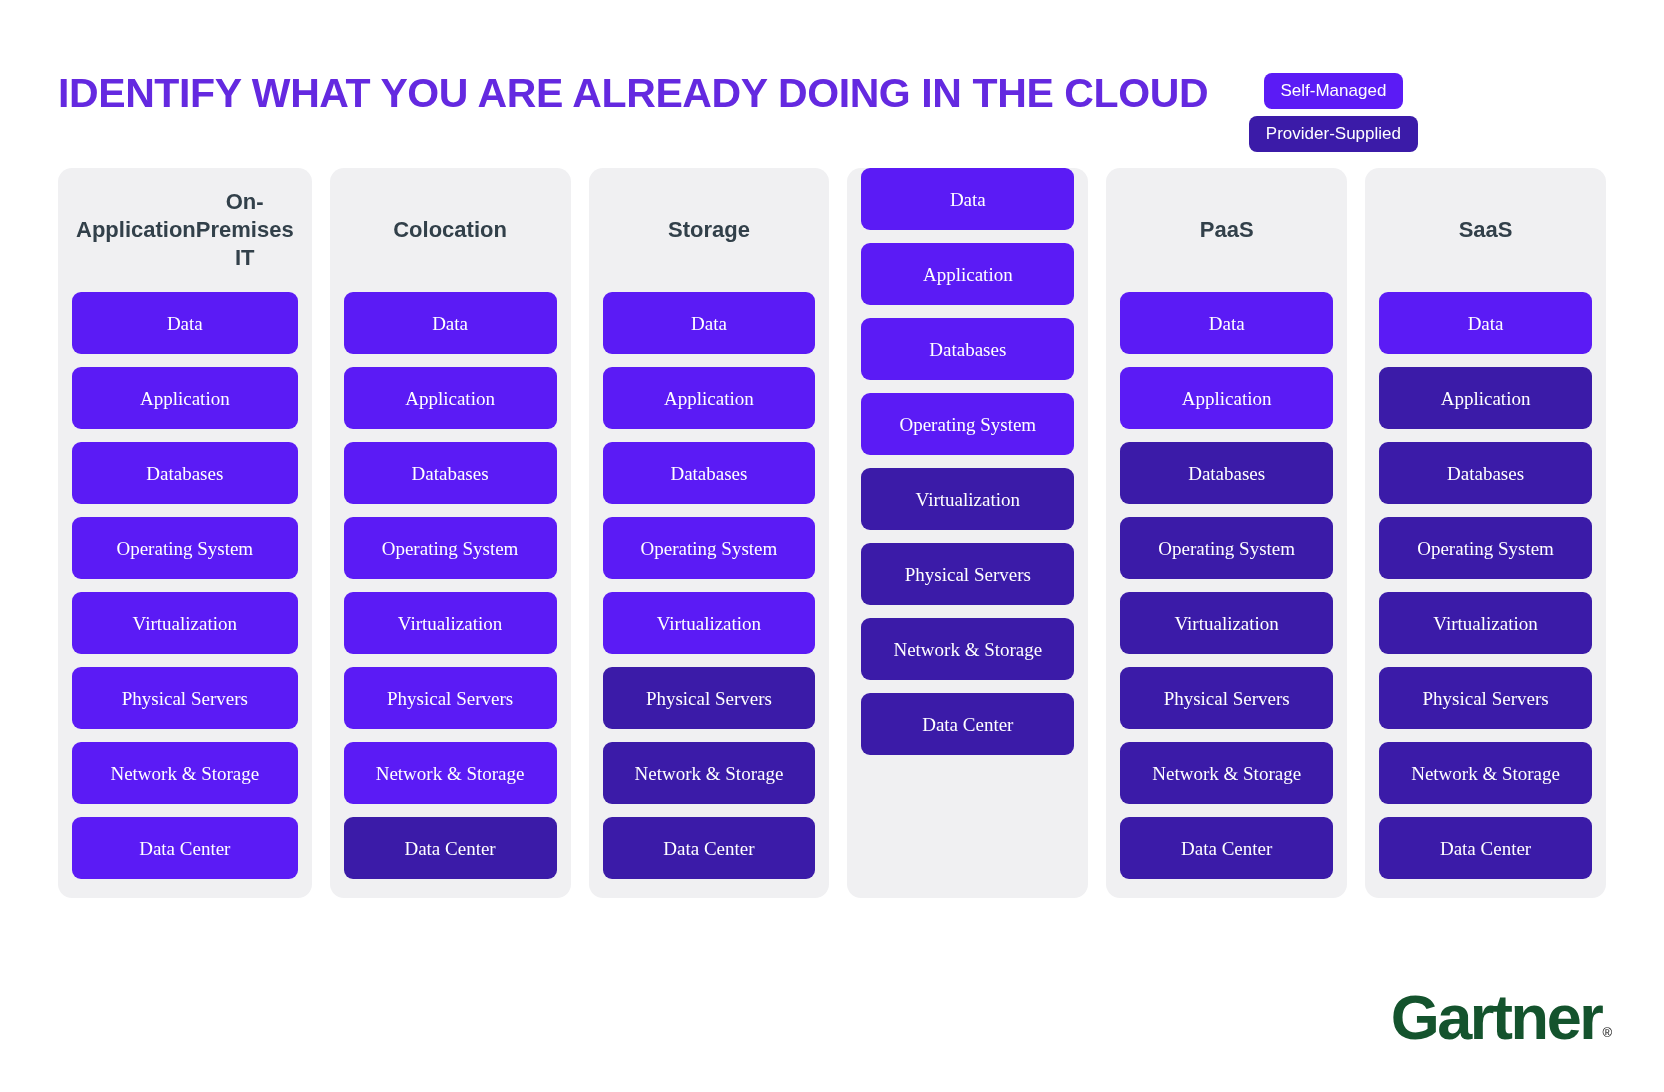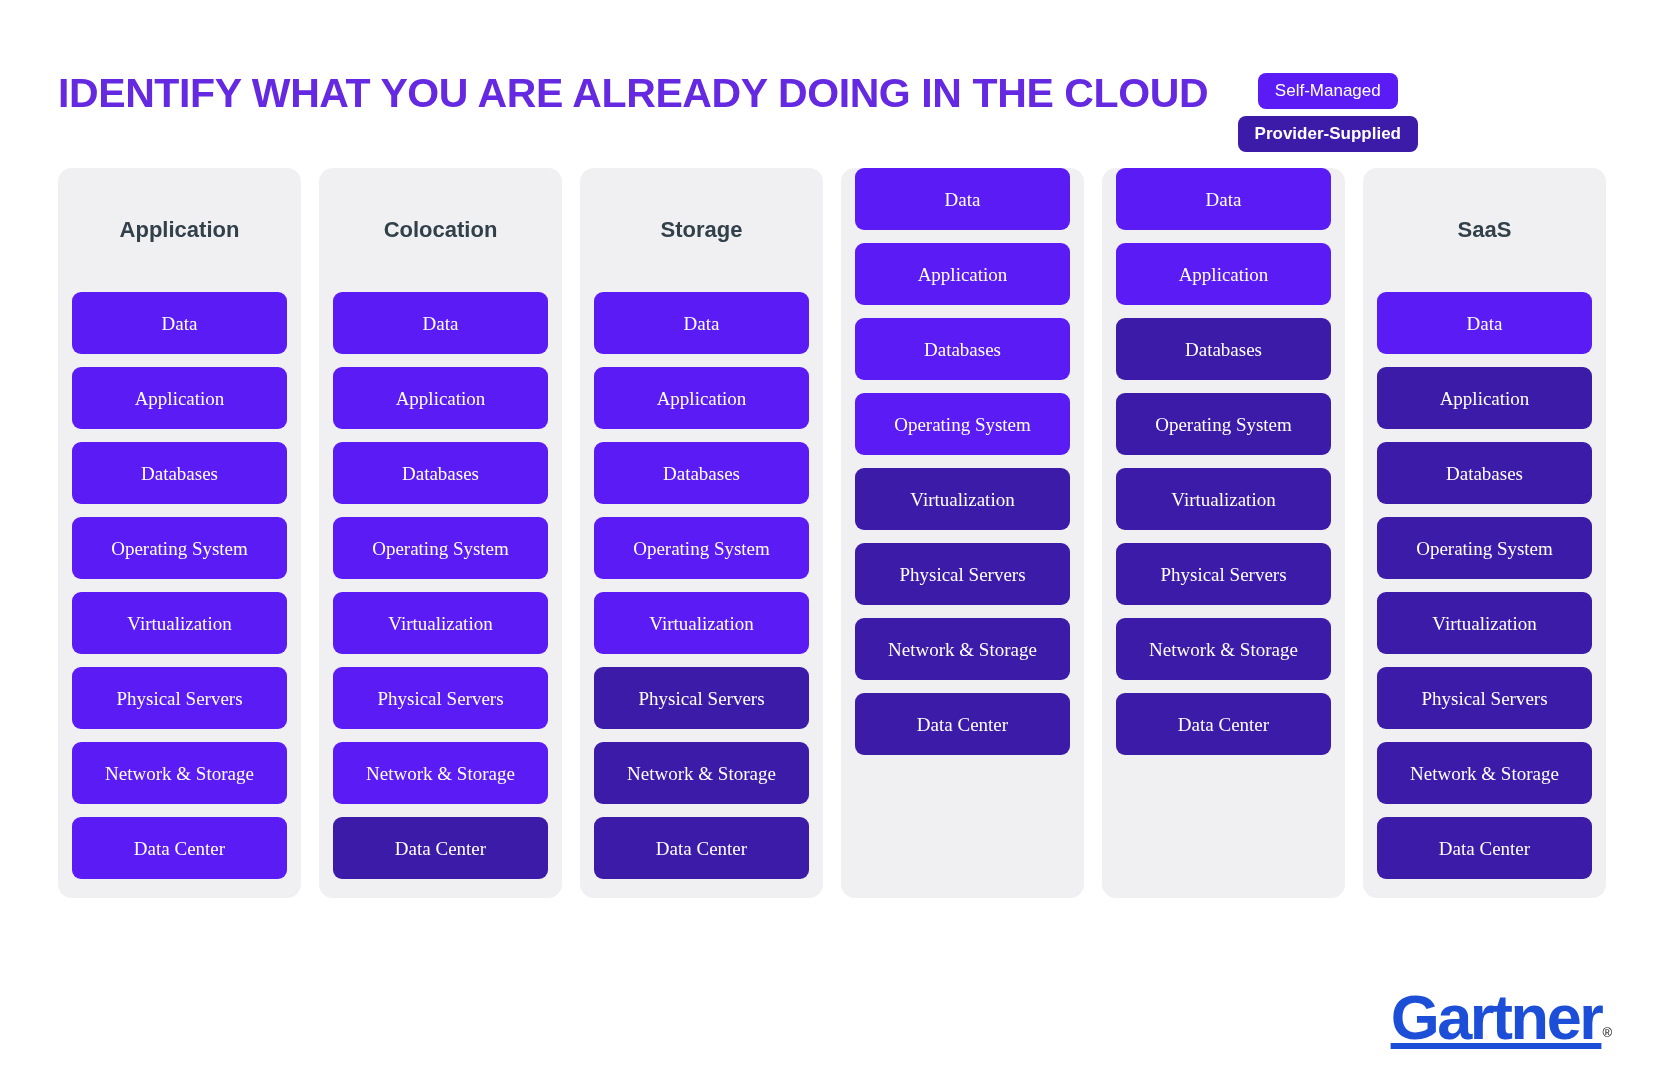--- a/index.html
+++ b/index.html
@@ -47,21 +47,21 @@
     border-radius: 8px;
     color: #ffffff;
     font-size: 17px;
     padding: 9px 17px 10px 17px;
     text-align: center;
     white-space: nowrap;
     line-height: 1;
   }
 
   .legend-badge.self   { background: #5B1BF5; }
-  .legend-badge.prov   { background: #3B1BA8; font-weight: bold; }
+  .legend-badge.prov   { background: #3B1BA8; }
 
   
   .board {
     position: absolute;
     left: 58px;
     top: 168px;
     width: 1548px;
     height: 730px;
     display: flex;
     gap: 18px;
@@ -121,22 +121,21 @@
     display: flex;
     align-items: flex-end;
     color: #0A0A0A;
   }
 
   .logo-word {
     font-size: 63px;
     font-weight: bold;
     letter-spacing: -2.4px;
     line-height: 0.82;
-    color: #1d4ed8;
-    text-decoration: underline;
+    color: #14532d;
   }
 
   .logo-reg {
     font-size: 13px;
     line-height: 1;
     margin-left: 1px;
     margin-bottom: 5px;
     color: #0A0A0A;
   }
 </style>
@@ -150,20 +149,21 @@
     <div class="legend-badge self">Self-Managed</div>
     <div class="legend-badge prov">Provider-Supplied</div>
   </div>
 </div>
 
 <div class="board">
     <div class="column">
       <div class="column-header">
         <span>Application</span>
         <br>
+        <span>On-Premises IT</span>
       </div>
       <div class="cells">
         <div class="cell self">Data</div>
         <div class="cell self">Application</div>
         <div class="cell self">Databases</div>
         <div class="cell self">Operating System</div>
         <div class="cell self">Virtualization</div>
         <div class="cell self">Physical Servers</div>
         <div class="cell self">Network &amp; Storage</div>
         <div class="cell self">Data Center</div>
@@ -205,20 +205,23 @@
         <div class="cell self">Application</div>
         <div class="cell self">Databases</div>
         <div class="cell self">Operating System</div>
         <div class="cell prov">Virtualization</div>
         <div class="cell prov">Physical Servers</div>
         <div class="cell prov">Network &amp; Storage</div>
         <div class="cell prov">Data Center</div>
       </div>
     </div>
     <div class="column">
+      <div class="column-header">
+        <span>PaaS</span>
+      </div>
       <div class="cells">
         <div class="cell self">Data</div>
         <div class="cell self">Application</div>
         <div class="cell prov">Databases</div>
         <div class="cell prov">Operating System</div>
         <div class="cell prov">Virtualization</div>
         <div class="cell prov">Physical Servers</div>
         <div class="cell prov">Network &amp; Storage</div>
         <div class="cell prov">Data Center</div>
       </div>

